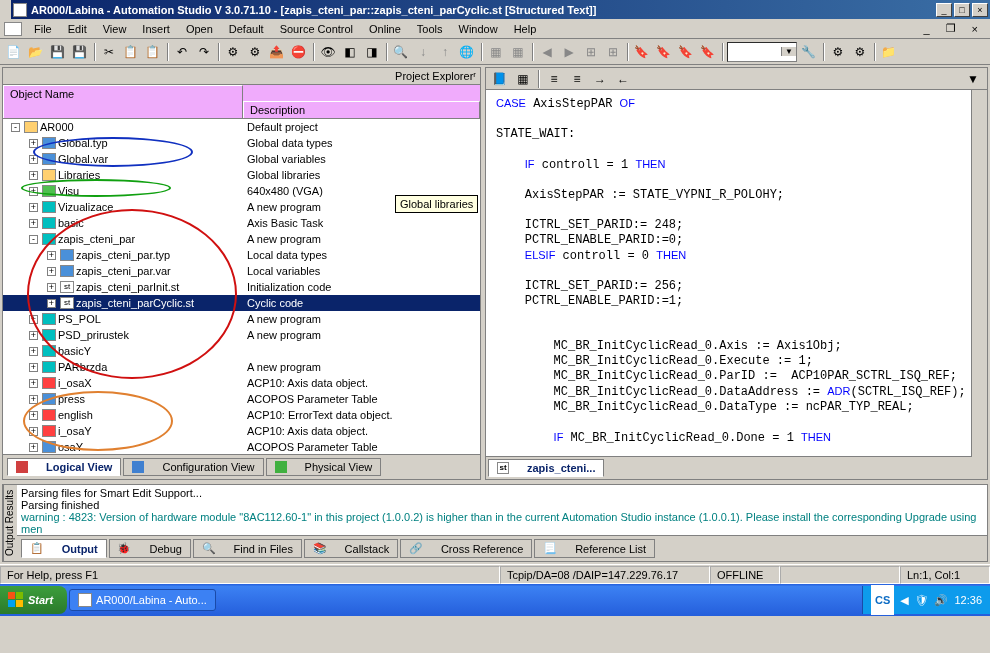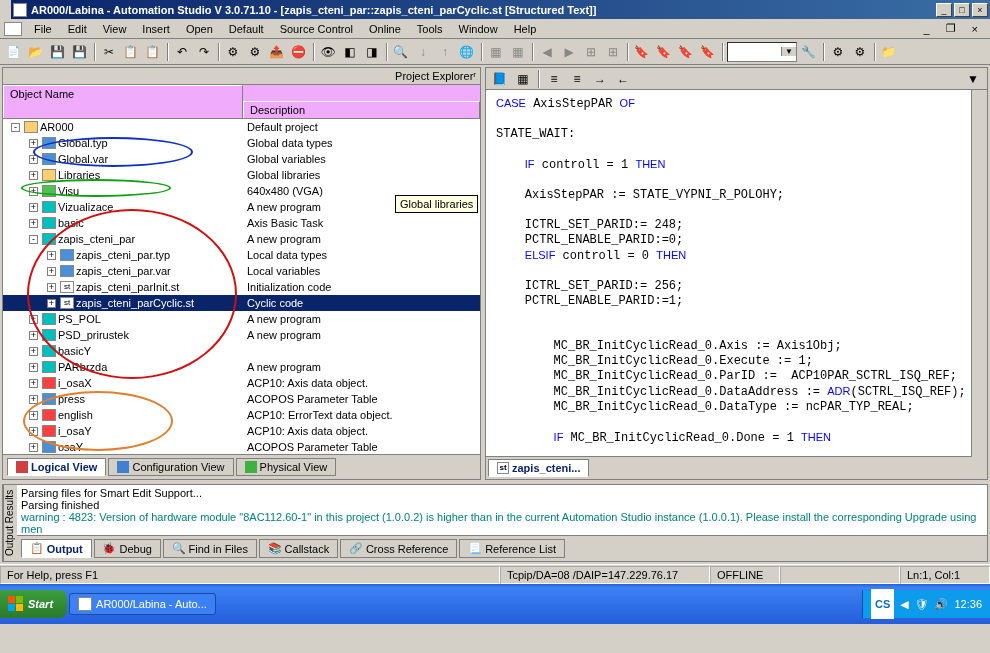--- a/index.html
+++ b/index.html
@@ -23,38 +23,38 @@
 .tree{ flex:1; overflow:auto; position:relative;}
 .trow{ display:flex; height:16px; align-items:center; white-space:nowrap;}
 .trow .name{ width:240px; padding-left:4px; display:flex; align-items:center; gap:2px;}
 .trow .desc{ flex:1; padding-left:4px;}
 .trow.sel{ background:#0a246a; color:#fff;}
 .exp{ width:9px; height:9px; border:1px solid #808080; text-align:center; line-height:7px; font-size:9px; background:#fff; color:#000; margin-right:2px;}
 .ticon{ width:14px; height:12px; display:inline-block; border:1px solid #888;}
 .ti-folder{ background:#ffd070;} .ti-blue{ background:#4a90d9;} .ti-cyan{ background:#00bfbf;} .ti-st{ background:#fff;font-size:8px;line-height:10px;text-align:center;color:#000;} .ti-red{ background:#ff4040;} .ti-green{ background:#50c050;}
 .annot{ position:absolute; border:2px solid; border-radius:50%; pointer-events:none;}
 .tabs{ background:#d4d0c8; border-top:1px solid #808080; padding:3px 4px; display:flex; gap:2px;}
-.tab{ padding:2px 8px; border:1px solid #808080; background:#d4d0c8; display:flex; align-items:center; gap:3px;}
+.tab{ padding:2px 8px; border:1px solid #808080; background:#d4d0c8; display:flex; align-items:center; gap:18px;}
 .tab.active{ background:#fff; border-bottom:1px solid #fff; font-weight:bold; color:#0a246a;}
 .tab .ticon2{ width:12px;height:12px;display:inline-block;}
 .editor{ flex:1; border:1px solid #808080; background:#fff; margin:2px; display:flex; flex-direction:column; position:relative;}
 .edtoolbar{ background:#d4d0c8; height:22px; border-bottom:1px solid #808080; display:flex; align-items:center; padding:0 4px; gap:3px;}
 .code{ flex:1; padding:6px 10px; font-family:"Courier New",monospace; font-size:12px; line-height:15px; overflow:auto; white-space:pre;}
 .kw{ color:#0000ff;} .kw2{color:#0000ff;}
 .edtabs{ background:#d4d0c8; border-top:1px solid #808080; padding:2px; display:flex;}
 .tooltip{ position:absolute; background:#ffffe1; border:1px solid #000; padding:2px 4px; left:395px; top:195px; z-index:50;}
 .output{ height:78px; margin:2px; border:1px solid #808080; background:#fff; display:flex;}
 .out-side{ width:14px; background:#d4d0c8; border-right:1px solid #808080; writing-mode:vertical-rl; text-align:center; font-size:10px; transform:rotate(180deg);}
 .out-body{ flex:1; display:flex; flex-direction:column;}
 .out-text{ flex:1; padding:2px 4px; font-size:11px; overflow:hidden;}
 .out-text .warn{ color:#008080;}
 .outtabs{ background:#d4d0c8; border-top:1px solid #808080; padding:3px 4px; display:flex; gap:2px;}
 .statusbar{ height:20px; background:#d4d0c8; border-top:1px solid #fff; display:flex; align-items:center;}
 .statusbar .cell{ border:1px inset #fff; padding:1px 6px; height:18px; display:flex; align-items:center;}
-.taskbar{ height:40px; background:linear-gradient(to bottom,#245edb,#3c81f3 8%,#245edb); display:flex; align-items:center; color:#fff;}
+.taskbar{ height:32px; background:linear-gradient(to bottom,#245edb,#3c81f3 8%,#245edb); display:flex; align-items:center; color:#fff;}
 .startbtn{ background:linear-gradient(to bottom,#3c9e3c,#2a7a2a); height:28px; padding:0 14px 0 8px; display:flex; align-items:center; gap:4px; font-weight:bold; font-style:italic; border-radius:0 8px 8px 0;}
 .taskbtn{ background:#3c81f3; border:1px solid #1a4aa8; height:22px; margin:0 2px; padding:0 8px; display:flex; align-items:center; gap:4px; border-radius:3px;}
 .tray{ margin-left:auto; background:#0d9bec; height:28px; padding:0 8px; display:flex; align-items:center; gap:6px; border-left:1px solid #1a4aa8;}
 .scrollv{ width:16px; background:#d4d0c8; border-left:1px solid #808080;}
 .editor .scrollv{ position:absolute; right:0; top:22px; bottom:22px;}
 svg{display:block;}
 .combo{ background:#fff; border:1px inset #808080; height:20px; width:70px; display:flex; align-items:center;}
 .combo .drop{ width:15px; background:#d4d0c8; border-left:1px solid #808080; text-align:center; font-size:8px;}
 </style>
 </head>

